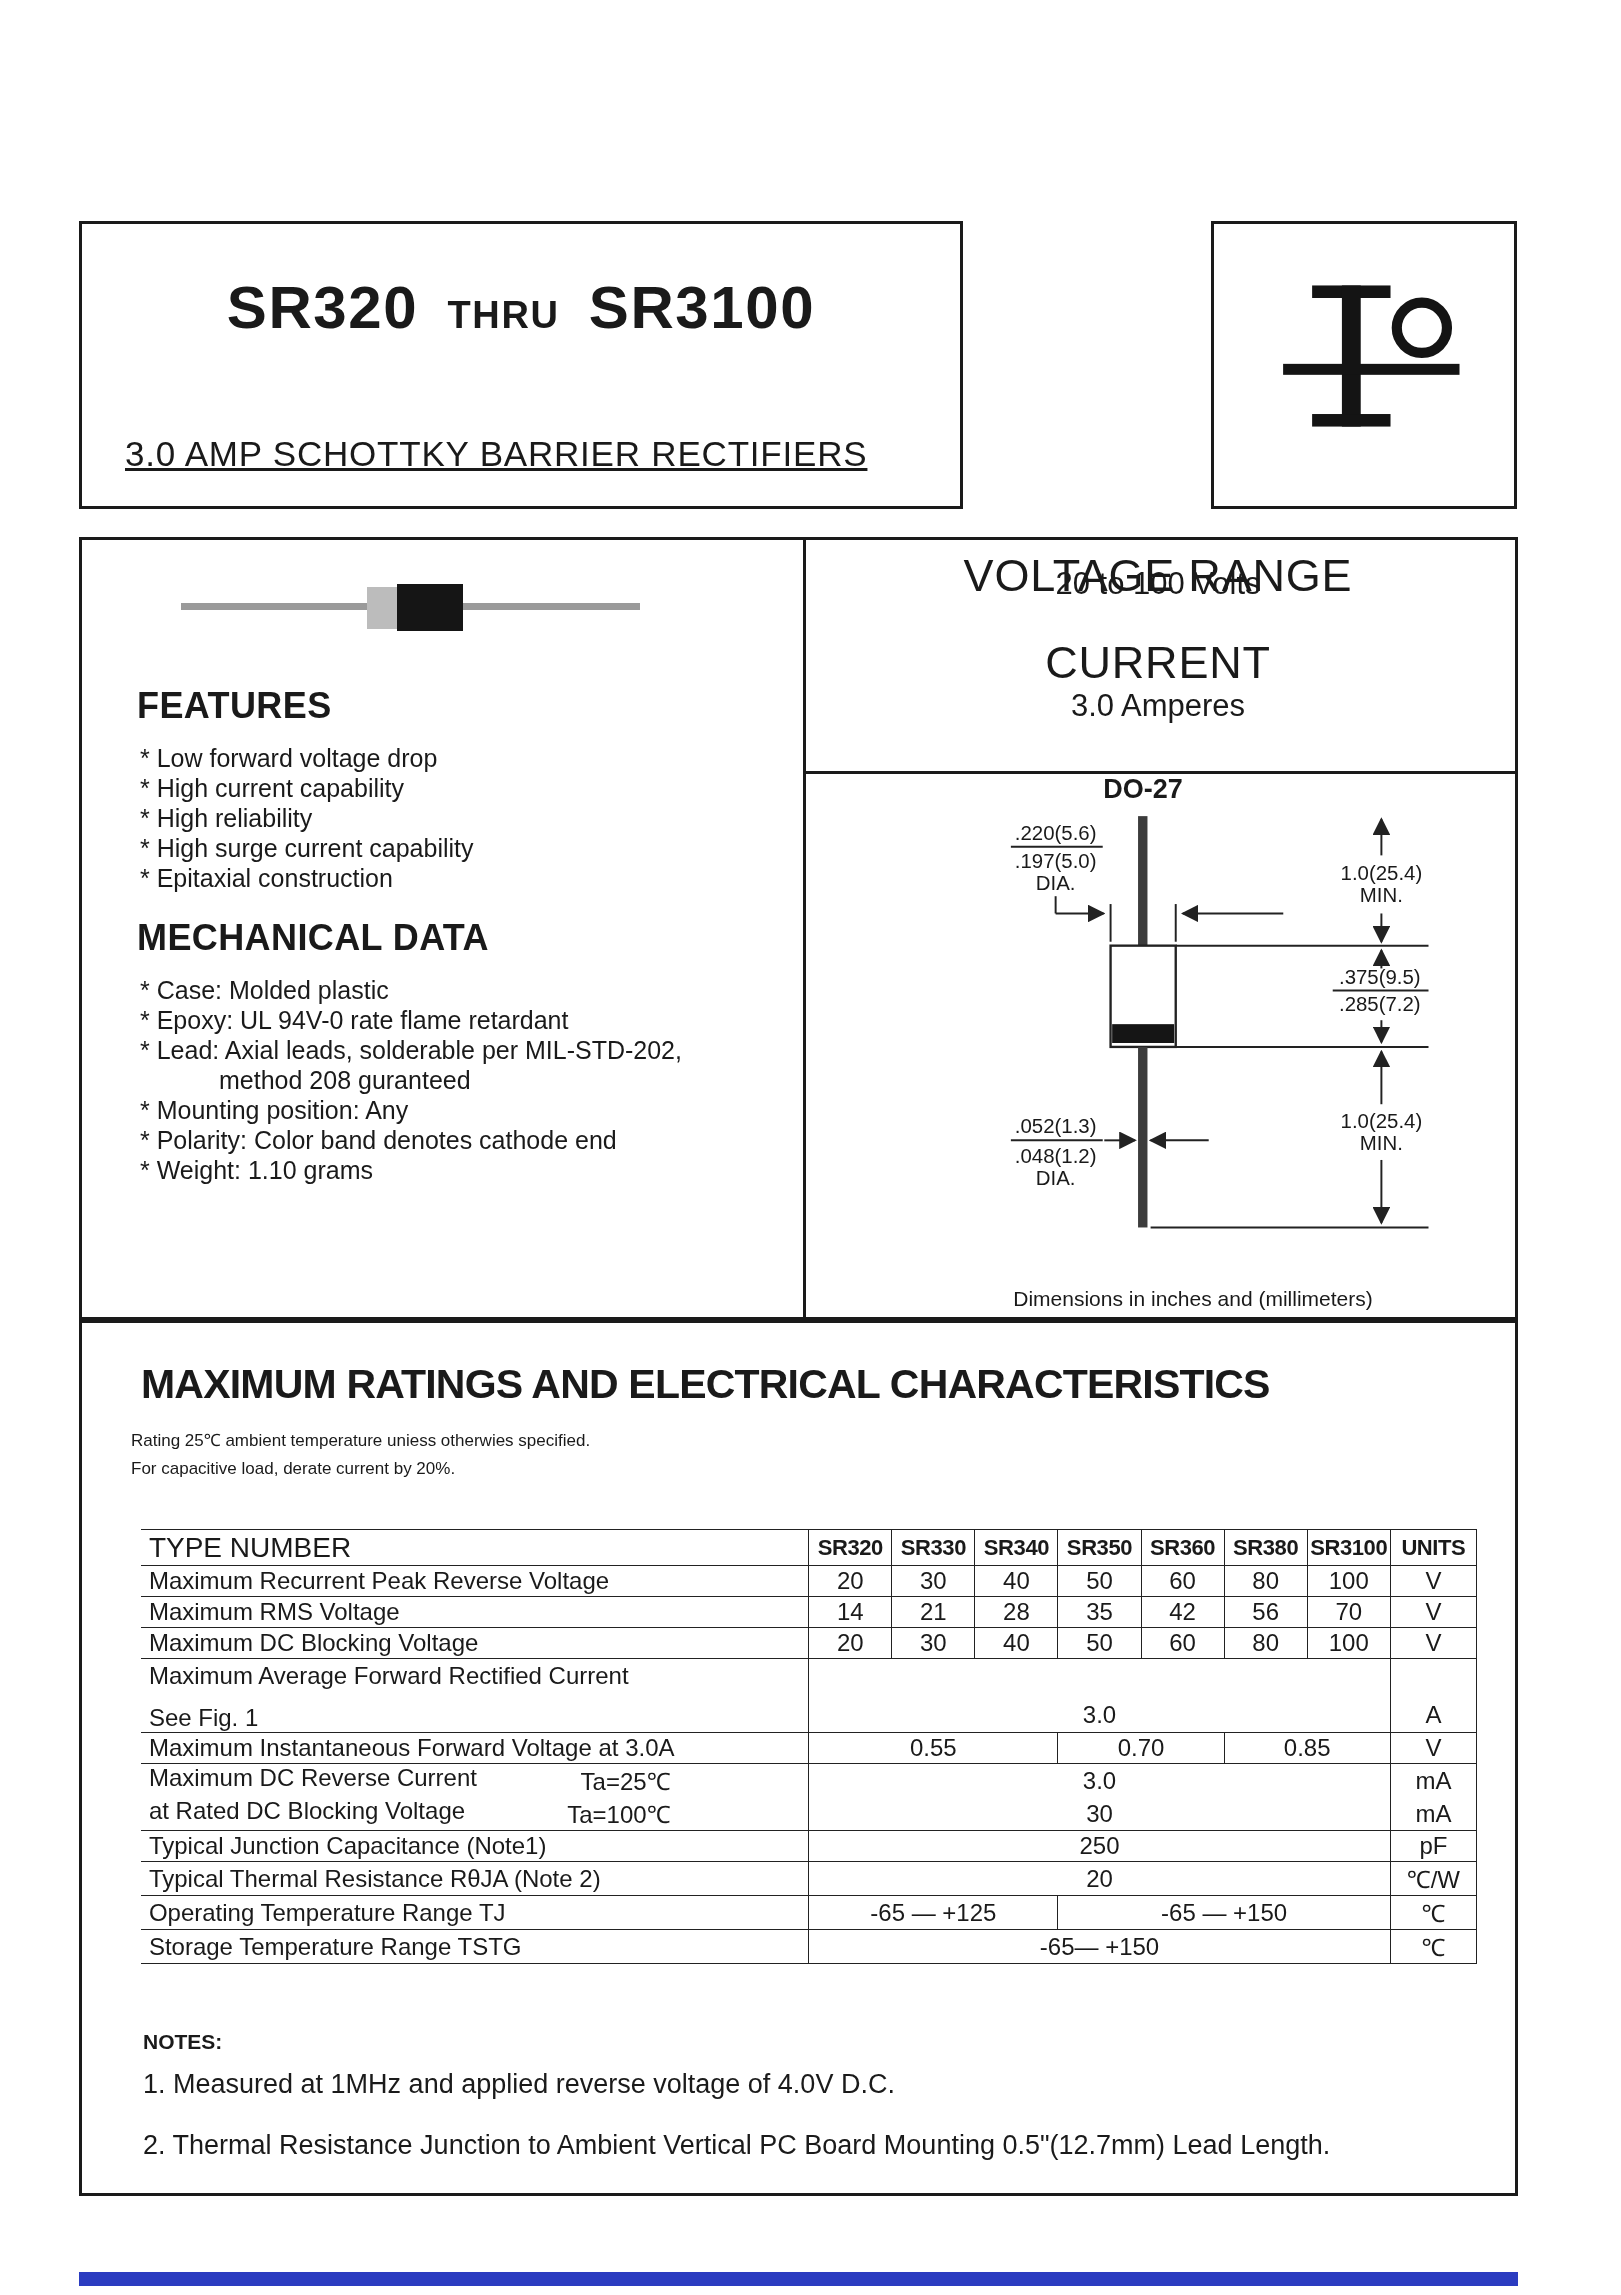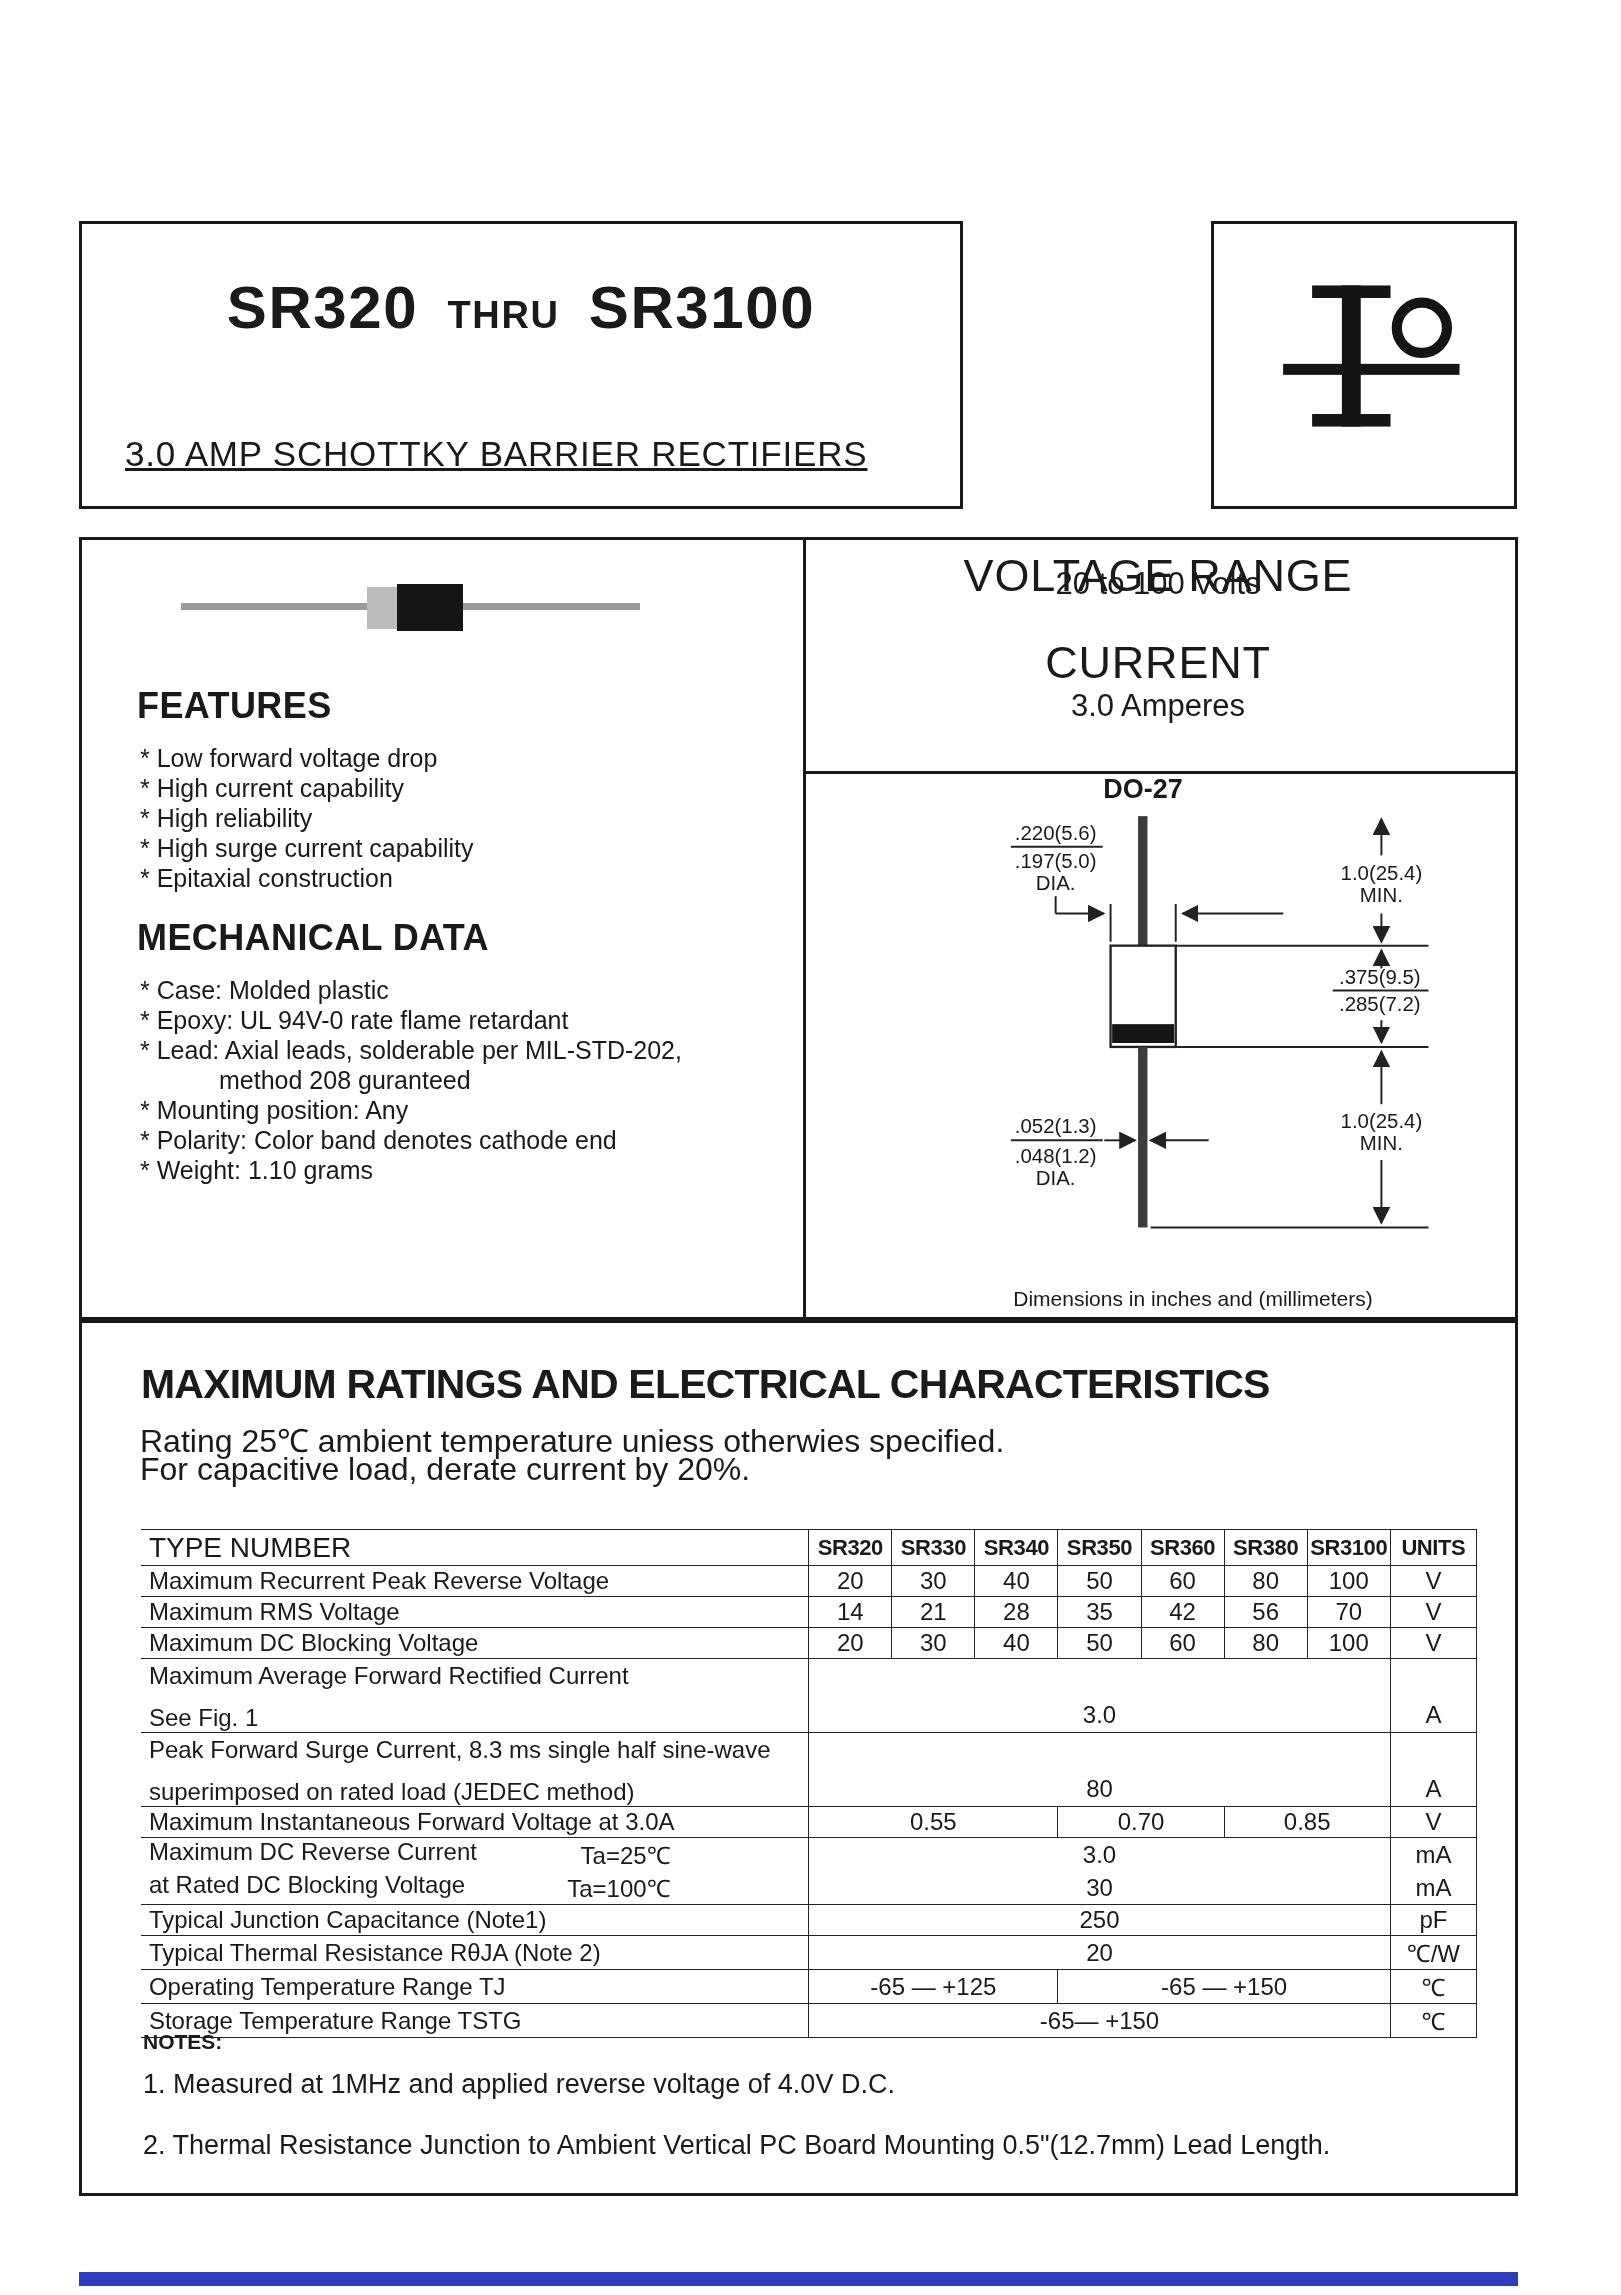--- a/index.html
+++ b/index.html
@@ -38,21 +38,21 @@
   
   #pkg-name{position:absolute;left:986px;top:774px;width:314px;text-align:center;
             font-size:27px;font-weight:700;}
   #pkg-svg{position:absolute;left:879px;top:794px;}
   #pkg-svg text{font-family:"Liberation Sans",sans-serif;font-size:26px;fill:#1a1a1a;text-anchor:middle;}
   #pkg-svg line.dim{stroke:#222;stroke-width:2.5;}
   #pkg-caption{position:absolute;left:879px;top:1287px;width:628px;text-align:center;font-size:21px;}
   
   #ratings-box{left:79px;top:1320px;width:1439px;height:876px;}
   #ratings-heading{position:absolute;left:59px;top:38px;font-size:41px;font-weight:700;letter-spacing:-0.8px;}
-  #conditions{position:absolute;left:58px;top:104px;font-size:32px;line-height:28px;}
+  #conditions{position:absolute;left:49px;top:104px;font-size:17px;line-height:28px;}
   #ratings-table{position:absolute;left:59px;top:206px;border-collapse:collapse;table-layout:fixed;
                  width:1336px;font-size:24px;}
   #ratings-table th,#ratings-table td{border:1.6px solid #222;padding:0 4.7px;box-sizing:border-box;}
   #ratings-table th.typehdr{border-left:none;text-align:left;font-size:28px;font-weight:400;padding-left:7.9px;}
   #ratings-table th.colh{font-size:22px;font-weight:700;letter-spacing:-0.4px;text-align:center;padding:0;}
   #ratings-table thead tr{height:36px;}
   #ratings-table tbody tr{height:31px;}
   #ratings-table tbody tr.tall{height:72px;}
   #ratings-table td.lbl{border-left:none;text-align:left;padding-left:7.9px;vertical-align:middle;}
   #ratings-table tr.tall td.lbl{vertical-align:top;padding-top:3.1px;}
@@ -253,28 +253,20 @@
             <td class="unit">V</td>
           </tr>
           <tr class="tall">
             <td class="lbl">
               <div class="l1"><span>Maximum Average Forward Rectified Current</span></div>
               <div class="l2">See Fig. 1</div>
             </td>
             <td class="val" colspan="7">3.0</td>
             <td class="unit">A</td>
           </tr>
-          <tr class="tall">
-            <td class="lbl">
-              <div class="l1"><span>Peak Forward Surge Current, 8.3 ms single half sine-wave</span></div>
-              <div class="l2">superimposed on rated load (JEDEC method)</div>
-            </td>
-            <td class="val" colspan="7">80</td>
-            <td class="unit">A</td>
-          </tr>
           <tr>
             <td class="lbl">
               <div class="l1"><span>Maximum Instantaneous Forward Voltage at 3.0A</span></div>
             </td>
             <td class="val" colspan="3">0.55</td>
             <td class="val" colspan="2">0.70</td>
             <td class="val" colspan="2">0.85</td>
             <td class="unit">V</td>
           </tr>
           <tr class="nb">

